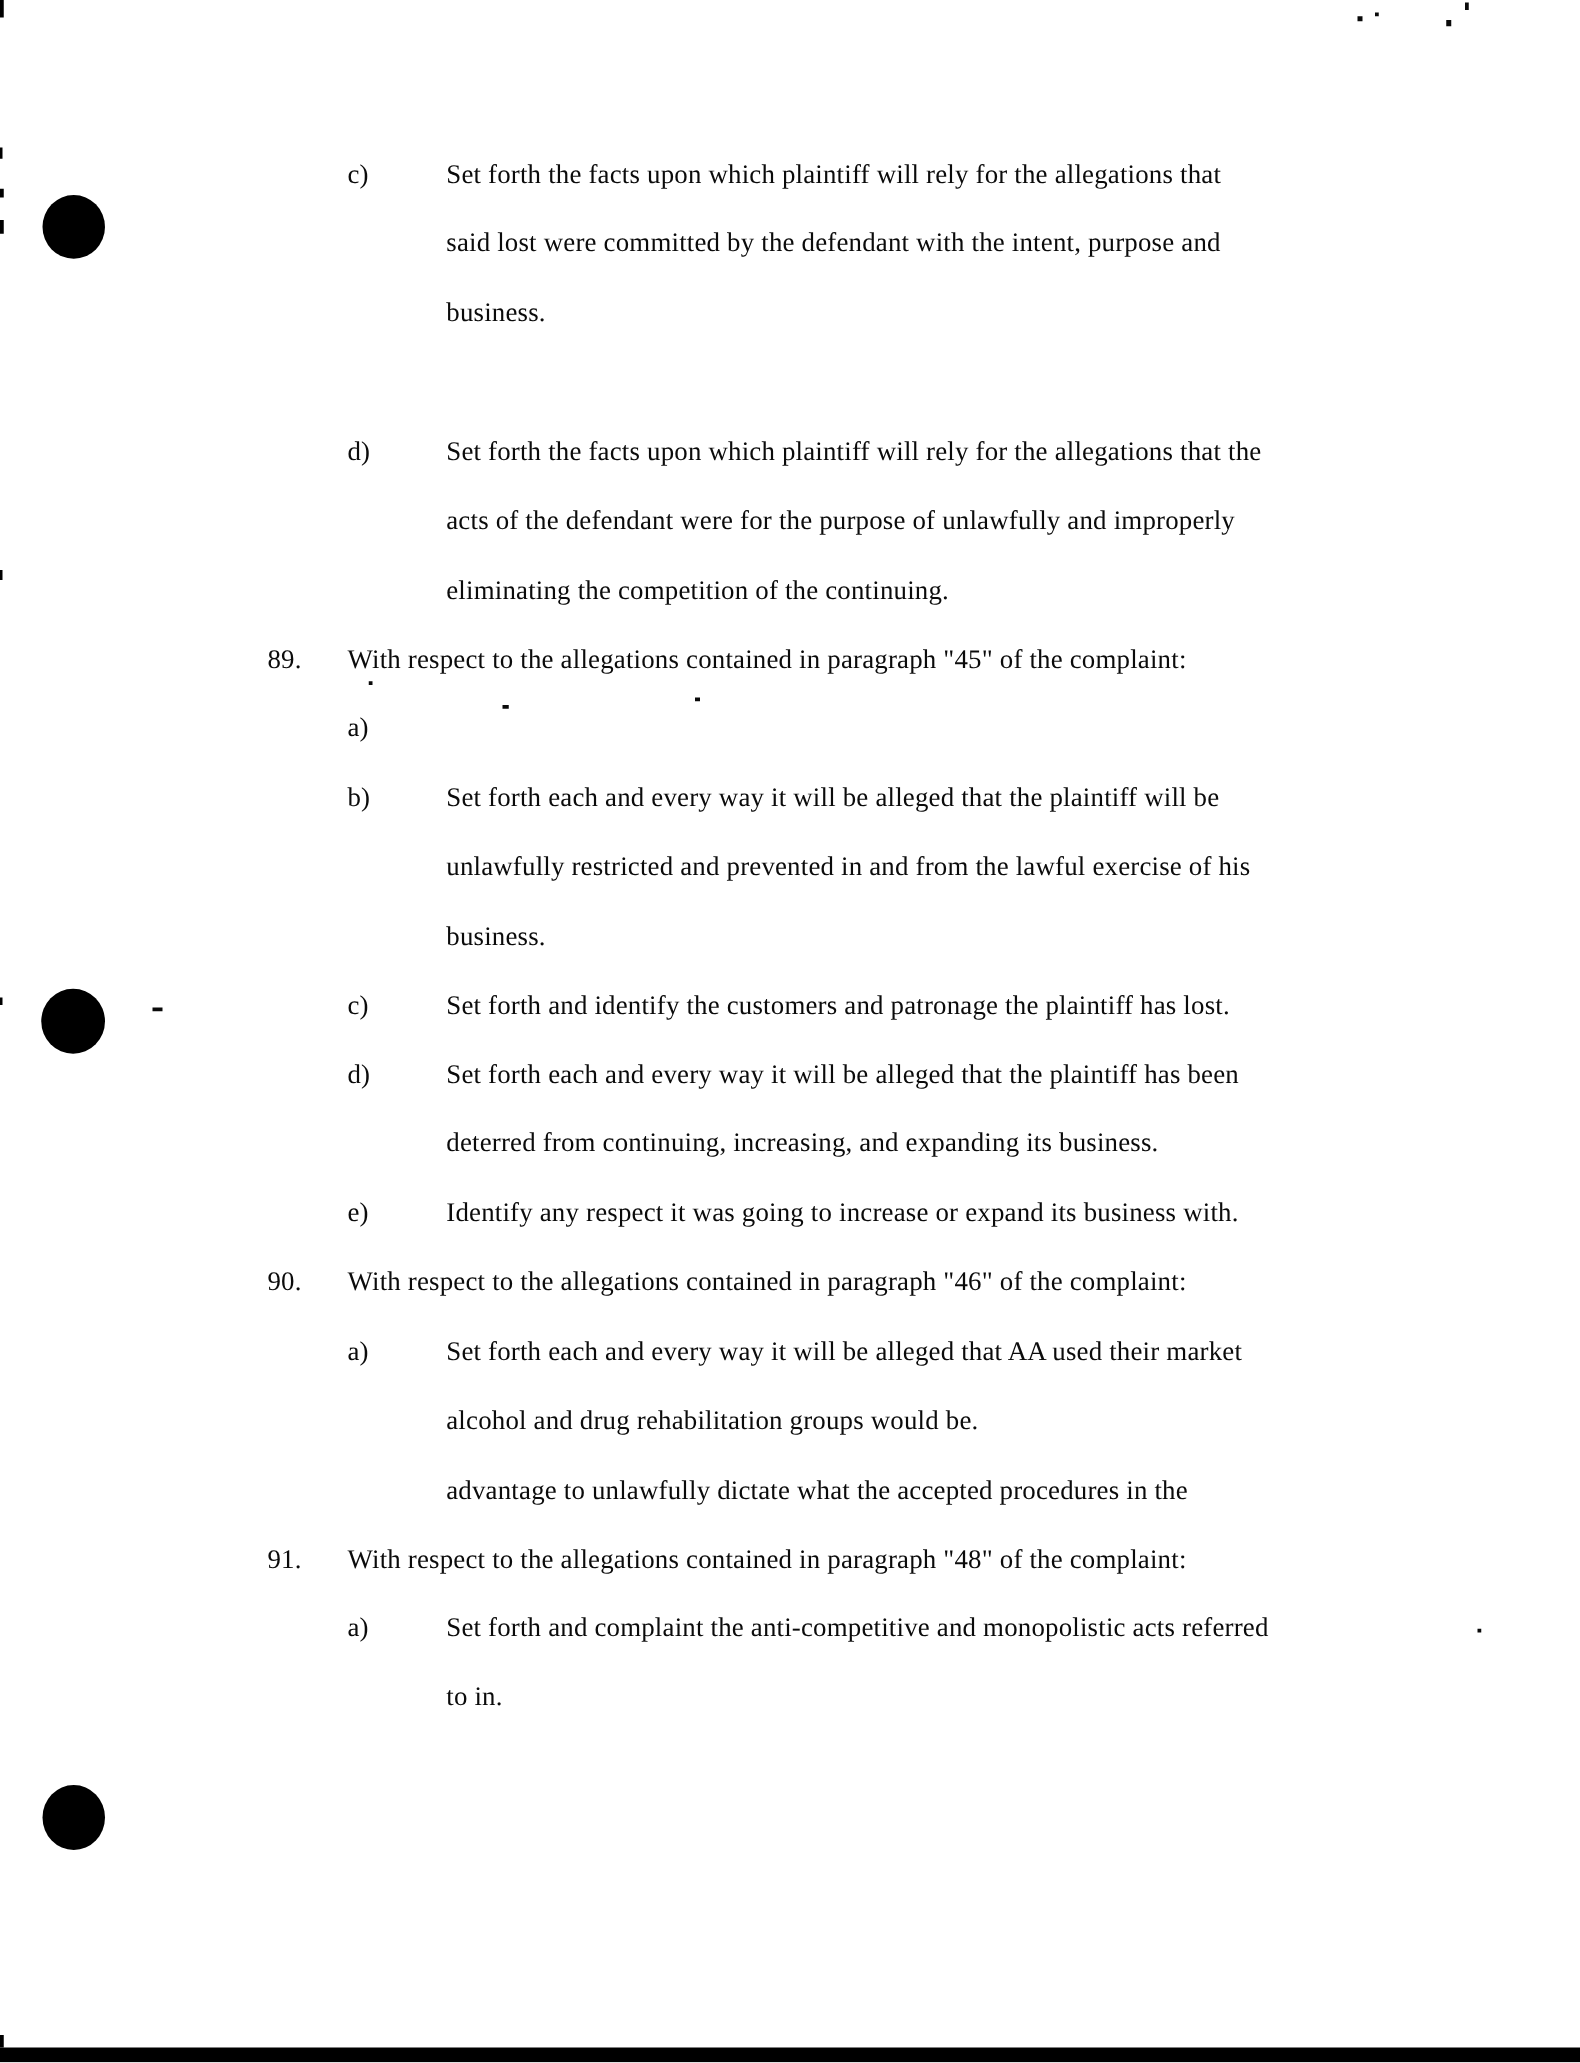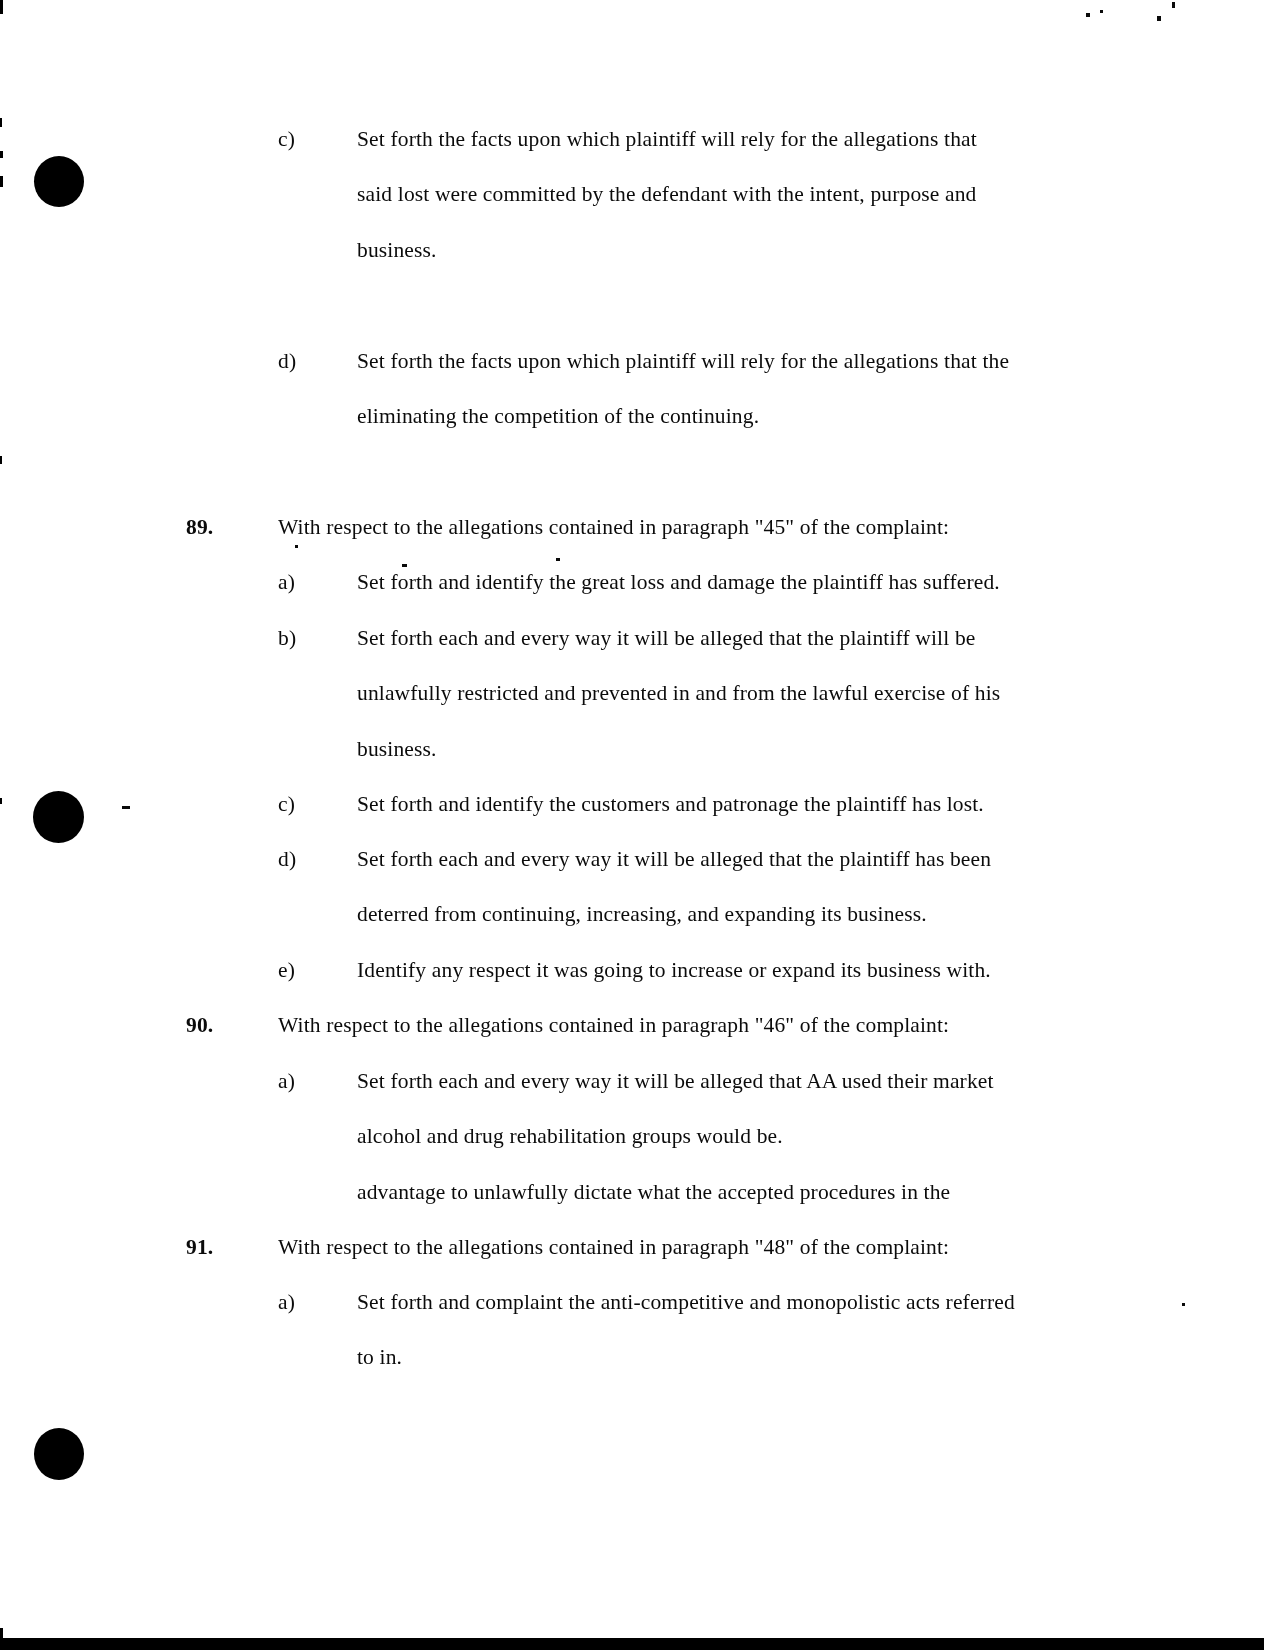--- a/index.html
+++ b/index.html
@@ -11,21 +11,21 @@
     overflow: hidden;
     font-family: "Liberation Serif", "DejaVu Serif", serif;
     color: #0b0b0b;
   }
   .item { position: absolute; left: 0; width: 100%; }
   .marker {
     position: absolute; top: 0;
     font-size: 21.5px; line-height: 55.4px;
     color: #0b0b0b;
   }
-  .item.number .marker { left: 186px; font-weight: bold; }
+  .item.number .marker { left: 214px; }
   .item.sub    .marker { left: 278px; }
   .text { }
   .item.number .text { margin-left: 278px; }
   .item.sub    .text { margin-left: 357px; }
   .doc-line {
     font-size: 21.5px;
     line-height: 55.4px;
     white-space: nowrap;
     letter-spacing: 0.15px;
   }
@@ -88,36 +88,34 @@
       <div class="doc-line">Set forth the facts upon which plaintiff will rely for the allegations that</div>
       <div class="doc-line">said lost were committed by the defendant with the intent, purpose and</div>
       <div class="doc-line">business.</div>
     </div>
   </div>
 
   <div class="item sub" style="top:334px">
     <span class="marker doc-line">d)</span>
     <div class="text">
       <div class="doc-line">Set forth the facts upon which plaintiff will rely for the allegations that the</div>
+      <div class="doc-line">acts of the defendant were for the purpose of unlawfully and improperly</div>
       <div class="doc-line">eliminating the competition of the continuing.</div>
     </div>
   </div>
 
   <div class="item number" style="top:500px">
     <span class="marker doc-line">89.</span>
     <div class="text">
       <div class="doc-line">With respect to the allegations contained in paragraph "45" of the complaint:</div>
     </div>
   </div>
 
   <div class="item sub" style="top:555px">
     <span class="marker doc-line">a)</span>
-    <div class="text">
-      <div class="doc-line">Set forth and identify the great loss and damage the plaintiff has suffered.</div>
-    </div>
   </div>
 
   <div class="item sub" style="top:611px">
     <span class="marker doc-line">b)</span>
     <div class="text">
       <div class="doc-line">Set forth each and every way it will be alleged that the plaintiff will be</div>
       <div class="doc-line">unlawfully restricted and prevented in and from the lawful exercise of his</div>
       <div class="doc-line">business.</div>
     </div>
   </div>

